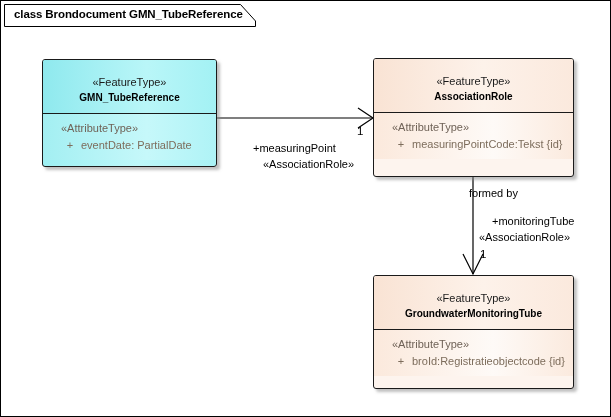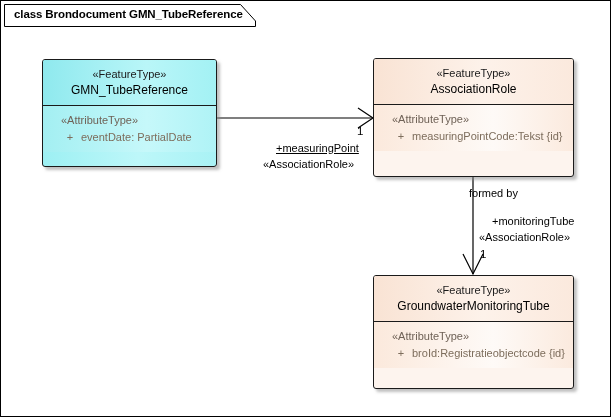--- a/index.html
+++ b/index.html
@@ -49,33 +49,33 @@
     position: absolute;
     box-sizing: border-box;
     border: 1.6px solid #1a1a1a;
     border-radius: 3px;
     box-shadow: 3px 3px 3px rgba(140,140,140,0.55);
     overflow: hidden;
   }
   .uml-class .name-compartment {
     box-sizing: border-box;
     text-align: center;
-    padding-top: 7px;
+    padding-top: 15px;
     padding-bottom: 7px;
     border-bottom: 1.6px solid #1a1a1a;
   }
   .uml-class .stereotype {
     font-size: 11px;
     color: #1a1a1a;
     line-height: 15px;
     white-space: nowrap;
   }
   .uml-class .classname {
-    font-size: 12px;
-    font-weight: normal;
+    font-size: 10px;
+    font-weight: bold;
     color: #000000;
     line-height: 16px;
     white-space: nowrap;
   }
   .uml-class .attr-compartment {
     box-sizing: border-box;
     padding: 6px 0 6px 0;
   }
   .uml-class .attr-stereotype {
     font-size: 11px;
@@ -215,21 +215,21 @@
     <div class="attr-compartment">
       <div class="attr-stereotype">«AttributeType»</div>
       <div class="attr-row">
         <span class="attr-vis">+</span><span class="attr-text">broId:Registratieobjectcode {id}</span>
       </div>
     </div>
   </div>
 
   <div class="conn-label mult" style="left:356px; top:123px;">1</div>
 
-  <div class="conn-label" style="left:275px; top:140px;text-decoration:underline;">+measuringPoint</div>
+  <div class="conn-label" style="left:252px; top:140px;">+measuringPoint</div>
 
   <div class="conn-label" style="left:262px; top:156px;">«AssociationRole»</div>
 
   <div class="conn-label" style="left:436px; top:185px;margin-left:32px;">formed by</div>
 
   <div class="conn-label" style="left:491px; top:213px;">+monitoringTube</div>
 
   <div class="conn-label" style="left:478px; top:229px;">«AssociationRole»</div>
 
   <div class="conn-label mult" style="left:479px; top:246px;">1</div>

